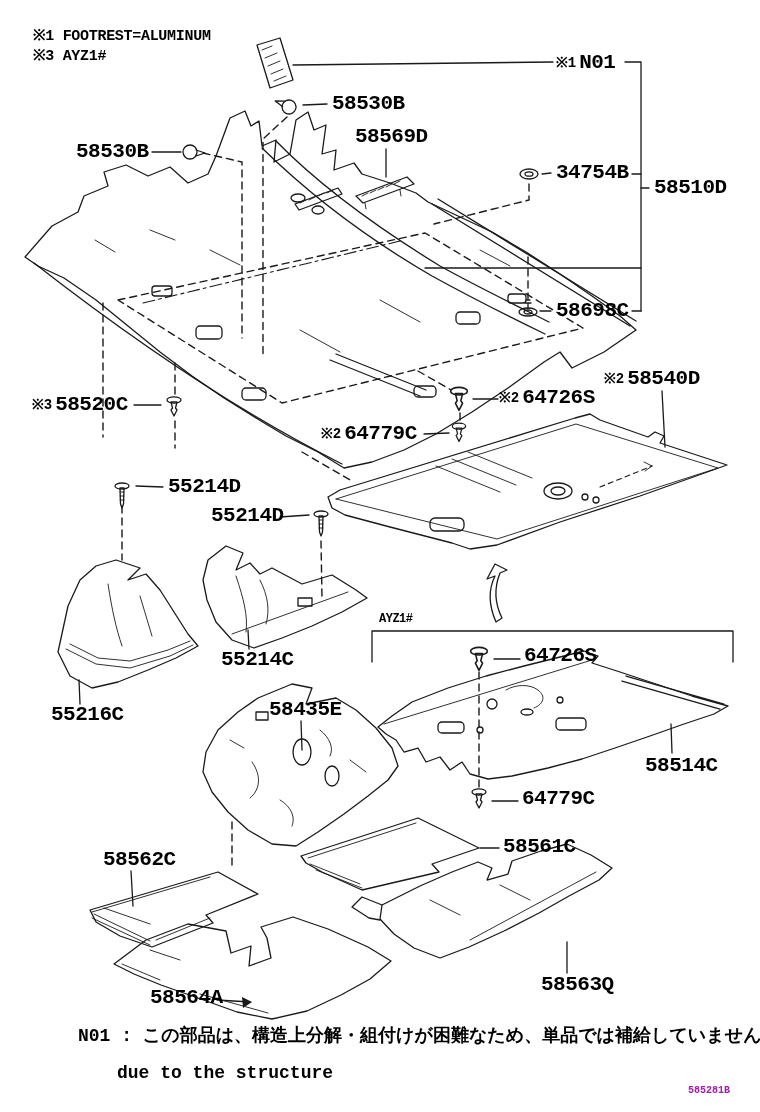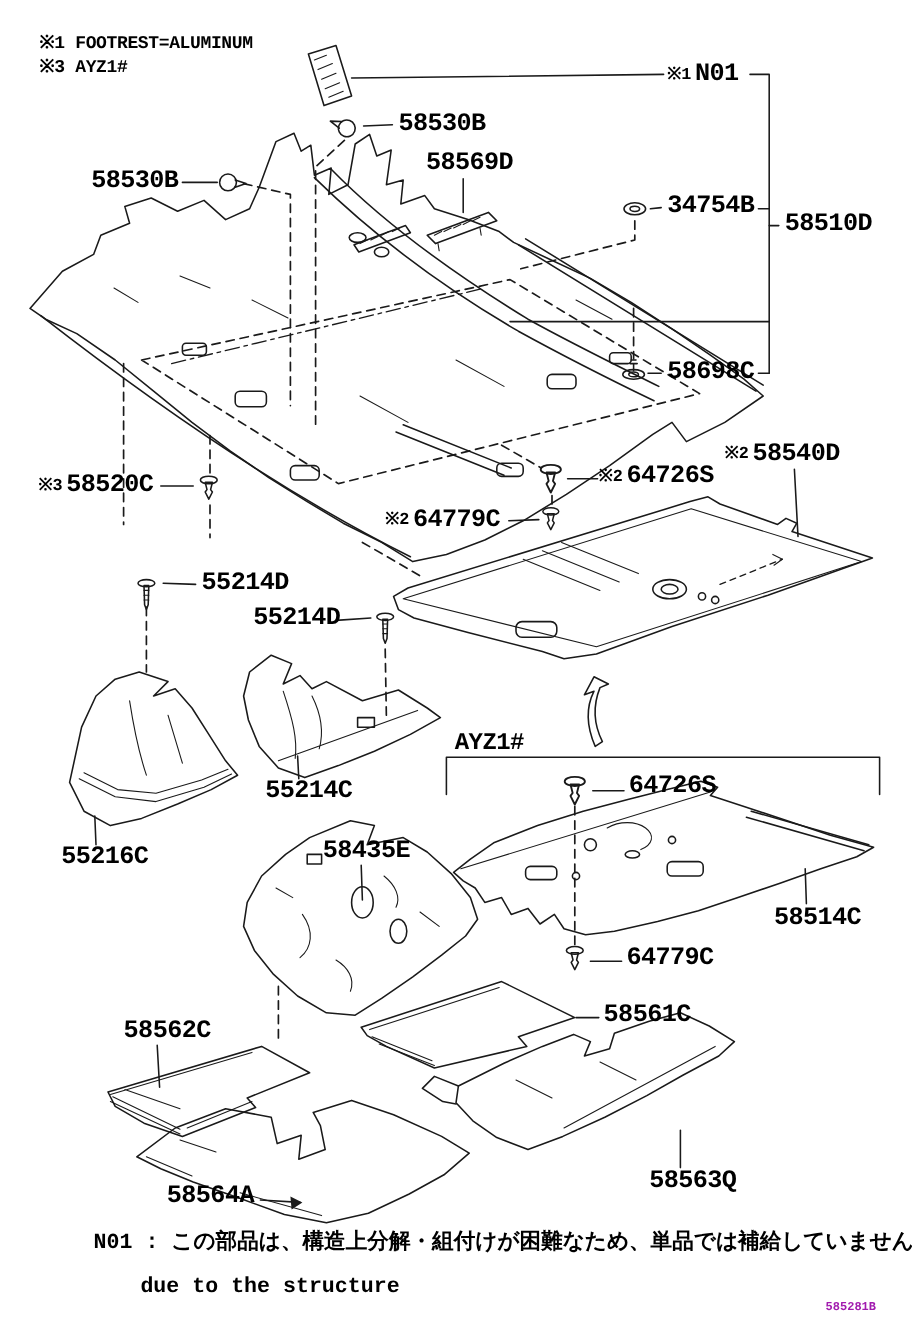--- a/index.html
+++ b/index.html
@@ -8,21 +8,21 @@
   #art{position:absolute;left:0;top:0;width:760px;height:1112px;}
   svg *{stroke:#1a1a1a;fill:none;stroke-width:1.3;stroke-linejoin:round;stroke-linecap:round;}
   svg .thin{stroke-width:0.9;}
   svg .dash{stroke-dasharray:7 5;stroke-width:1.4;}
   svg .dashdot{stroke-dasharray:12 4 3 4;stroke-width:1.1;}
   svg .dash2{stroke-dasharray:5 4;stroke-width:1.1;}
   svg .fill{fill:#1a1a1a;stroke:none;}
   .callout{position:absolute;white-space:nowrap;color:#000;font-weight:bold;
            font-size:21px;line-height:22px;letter-spacing:-0.5px;display:flex;align-items:center;}
   .callout .pfx{font-size:14px;letter-spacing:0;margin-right:3px;}
-  .callout.sm{font-size:20px;line-height:17px;}
+  .callout.sm{font-size:12px;line-height:17px;}
   .legend{position:absolute;left:33px;top:27px;font-weight:bold;font-size:15px;
           line-height:20px;letter-spacing:-0.3px;color:#000;}
   .note{position:absolute;font-weight:bold;font-size:18px;line-height:16px;color:#000;white-space:nowrap;}
   .docnum{position:absolute;left:688px;top:1085px;font-weight:bold;font-size:10px;color:#a21caf;}
 </style>
 </head>
 <body>
 
 <div id="stage">
 
@@ -320,21 +320,21 @@
       <span>58561C</span>
     </div>
   <div class="callout" style="left:100px;top:849px">
       <span class="pfx"></span>
       <span>58562C</span>
     </div>
   <div class="callout" style="left:538px;top:974px">
       <span class="pfx"></span>
       <span>58563Q</span>
     </div>
-  <div class="callout" style="left:136px;top:987px">
+  <div class="callout" style="left:147px;top:987px">
       <span class="pfx"></span>
       <span>58564A</span>
     </div>
 
   <div class="note" style="left:78px;top:1028px">N01 : この部品は、構造上分解・組付けが困難なため、単品では補給していません</div>
   <div class="note" style="left:117px;top:1065px">due to the structure</div>
 
   <div class="docnum">585281B</div>
 
 </div>

